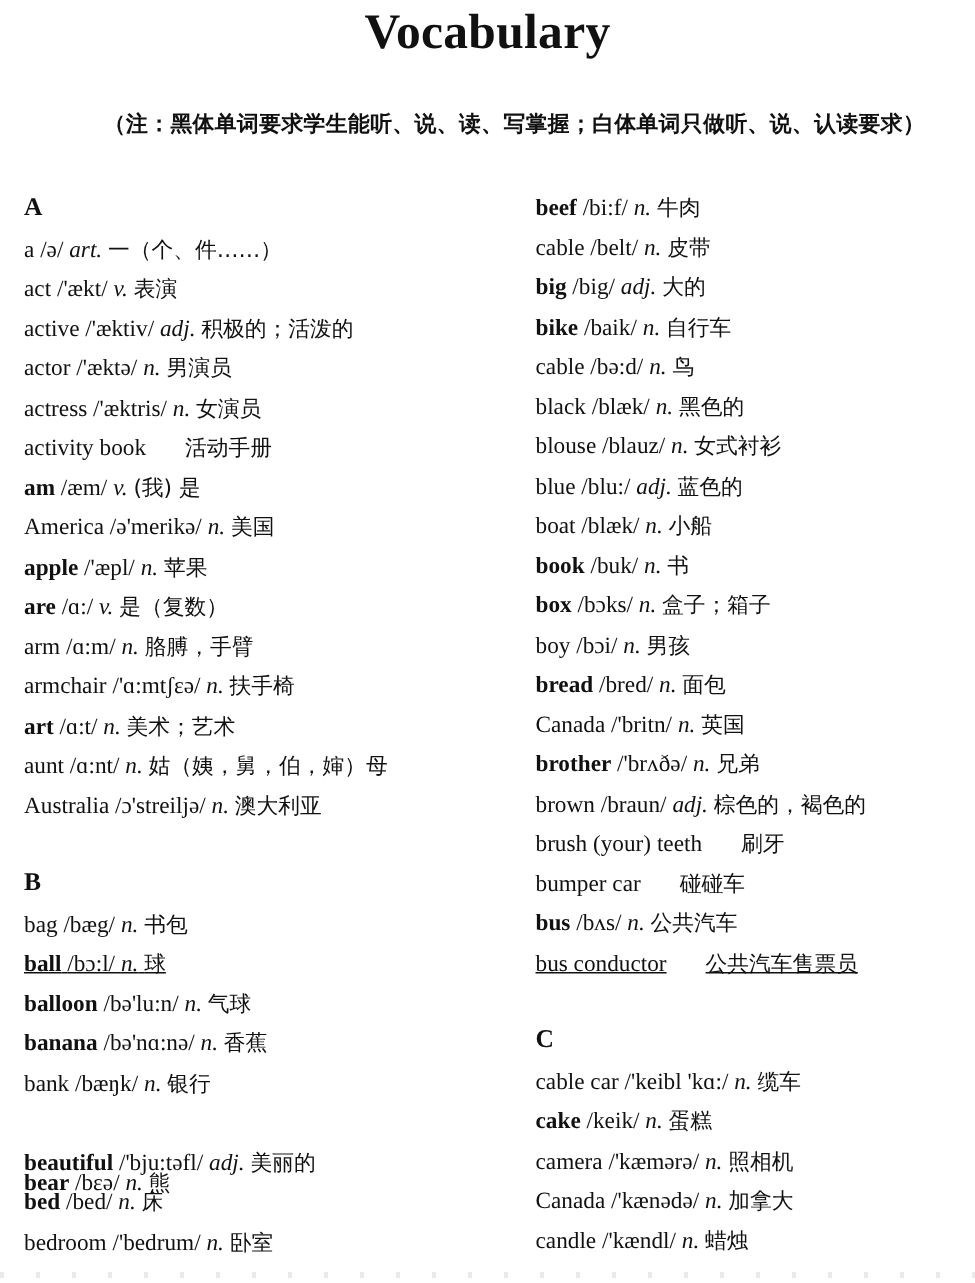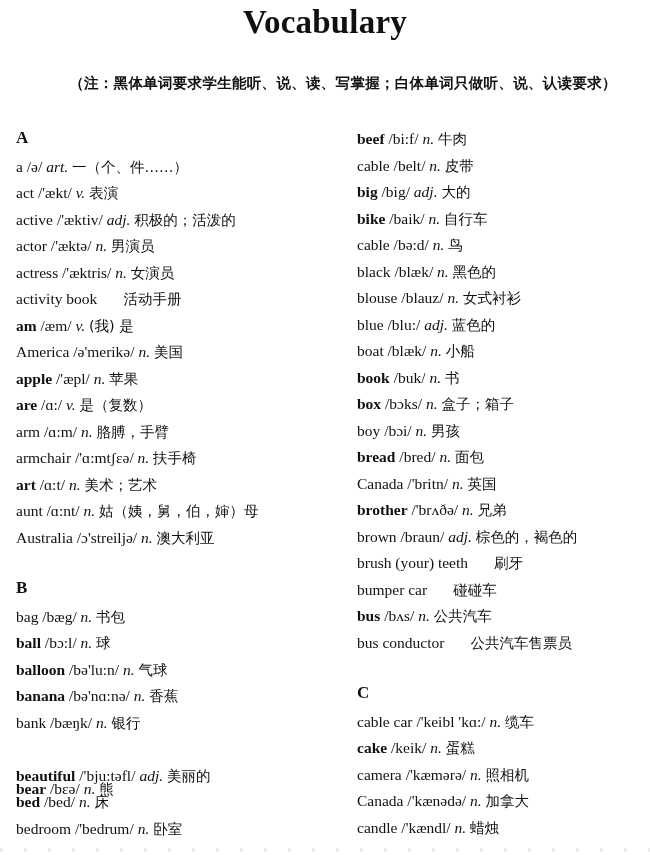--- a/index.html
+++ b/index.html
@@ -36,21 +36,21 @@
     <div class="entry" style="top: 341px;"><span class="word">America</span> <span class="phon">/ə'merikə/</span> <span class="pos">n.</span> <span class="zh">美国</span></div>
     <div class="entry bold" style="top: 367.5px;"><span class="word">apple</span> <span class="phon">/'æpl/</span> <span class="pos">n.</span> <span class="zh">苹果</span></div>
     <div class="entry bold" style="top: 394px;"><span class="word">are</span> <span class="phon">/ɑ:/</span> <span class="pos">v.</span> <span class="zh">是（复数）</span></div>
     <div class="entry" style="top: 420.5px;"><span class="word">arm</span> <span class="phon">/ɑ:m/</span> <span class="pos">n.</span> <span class="zh">胳膊，手臂</span></div>
     <div class="entry" style="top: 447px;"><span class="word">armchair</span> <span class="phon">/'ɑ:mtʃεə/</span> <span class="pos">n.</span> <span class="zh">扶手椅</span></div>
     <div class="entry bold" style="top: 473.5px; text-align: center;"><span class="word">art</span> <span class="phon">/ɑ:t/</span> <span class="pos">n.</span> <span class="zh">美术；艺术</span></div>
     <div class="entry" style="top: 500px;"><span class="word">aunt</span> <span class="phon">/ɑ:nt/</span> <span class="pos">n.</span> <span class="zh">姑（姨，舅，伯，婶）母</span></div>
     <div class="entry" style="top: 526.5px;"><span class="word">Australia</span> <span class="phon">/ɔ'streiljə/</span> <span class="pos">n.</span> <span class="zh">澳大利亚</span></div>
     <div class="heading" style="top: 577px;">B</div>
     <div class="entry" style="top: 605.5px;"><span class="word">bag</span> <span class="phon">/bæg/</span> <span class="pos">n.</span> <span class="zh">书包</span></div>
-    <div class="entry bold" style="top: 632px;"><span class="word">ball</span> <span class="phon">/bɔ:l/</span> <span class="pos">n.</span> <span class="zh">球</span></div>
+    <div class="entry bold" style="top: 632px; text-decoration: underline;"><span class="word">ball</span> <span class="phon">/bɔ:l/</span> <span class="pos">n.</span> <span class="zh">球</span></div>
     <div class="entry bold" style="top: 658.5px;"><span class="word">balloon</span> <span class="phon">/bə'lu:n/</span> <span class="pos">n.</span> <span class="zh">气球</span></div>
     <div class="entry bold" style="top: 685px;"><span class="word">banana</span> <span class="phon">/bə'nɑ:nə/</span> <span class="pos">n.</span> <span class="zh">香蕉</span></div>
     <div class="entry" style="top: 711.5px;"><span class="word">bank</span> <span class="phon">/bæŋk/</span> <span class="pos">n.</span> <span class="zh">银行</span></div>
     <div class="entry bold" style="top: 778px;"><span class="word">bear</span> <span class="phon">/bεə/</span> <span class="pos">n.</span> <span class="zh">熊</span></div>
     <div class="entry bold" style="top: 764.5px;"><span class="word">beautiful</span> <span class="phon">/'bju:təfl/</span> <span class="pos">adj.</span> <span class="zh">美丽的</span></div>
     <div class="entry bold" style="top: 791px;"><span class="word">bed</span> <span class="phon">/bed/</span> <span class="pos">n.</span> <span class="zh">床</span></div>
     <div class="entry" style="top: 817.5px;"><span class="word">bedroom</span> <span class="phon">/'bedrum/</span> <span class="pos">n.</span> <span class="zh">卧室</span></div>
   </div>
 <div class="col right" id="col-right">
     <div class="entry bold" style="top: 128px;"><span class="word">beef</span> <span class="phon">/bi:f/</span> <span class="pos">n.</span> <span class="zh">牛肉</span></div>
@@ -65,21 +65,21 @@
     <div class="entry bold" style="top: 366.5px;"><span class="word">book</span> <span class="phon">/buk/</span> <span class="pos">n.</span> <span class="zh">书</span></div>
     <div class="entry bold" style="top: 393px;"><span class="word">box</span> <span class="phon">/bɔks/</span> <span class="pos">n.</span> <span class="zh">盒子；箱子</span></div>
     <div class="entry" style="top: 419.5px;"><span class="word">boy</span> <span class="phon">/bɔi/</span> <span class="pos">n.</span> <span class="zh">男孩</span></div>
     <div class="entry bold" style="top: 446px;"><span class="word">bread</span> <span class="phon">/bred/</span> <span class="pos">n.</span> <span class="zh">面包</span></div>
     <div class="entry" style="top: 472.5px;"><span class="word">Canada</span> <span class="phon">/'britn/</span> <span class="pos">n.</span> <span class="zh">英国</span></div>
     <div class="entry bold" style="top: 499px;"><span class="word">brother</span> <span class="phon">/'brʌðə/</span> <span class="pos">n.</span> <span class="zh">兄弟</span></div>
     <div class="entry" style="top: 525.5px;"><span class="word">brown</span> <span class="phon">/braun/</span> <span class="pos">adj.</span> <span class="zh">棕色的，褐色的</span></div>
     <div class="entry" style="top: 552px;"><span class="word">brush (your) teeth</span><span class="gap"></span><span class="zh">刷牙</span></div>
     <div class="entry" style="top: 578.5px;"><span class="word">bumper car</span><span class="gap"></span><span class="zh">碰碰车</span></div>
     <div class="entry bold" style="top: 605px;"><span class="word">bus</span> <span class="phon">/bʌs/</span> <span class="pos">n.</span> <span class="zh">公共汽车</span></div>
-    <div class="entry" style="top: 631.5px;"><span class="word">bus conductor</span><span class="gap"></span><span class="zh">公共汽车售票员</span></div>
+    <div class="entry" style="top: 631.5px; text-decoration: underline;"><span class="word">bus conductor</span><span class="gap"></span><span class="zh">公共汽车售票员</span></div>
     <div class="heading" style="top: 682px;">C</div>
     <div class="entry" style="top: 710.5px;"><span class="word">cable car</span> <span class="phon">/'keibl 'kɑ:/</span> <span class="pos">n.</span> <span class="zh">缆车</span></div>
     <div class="entry bold" style="top: 737px;"><span class="word">cake</span> <span class="phon">/keik/</span> <span class="pos">n.</span> <span class="zh">蛋糕</span></div>
     <div class="entry" style="top: 763.5px;"><span class="word">camera</span> <span class="phon">/'kæmərə/</span> <span class="pos">n.</span> <span class="zh">照相机</span></div>
     <div class="entry" style="top: 790px;"><span class="word">Canada</span> <span class="phon">/'kænədə/</span> <span class="pos">n.</span> <span class="zh">加拿大</span></div>
     <div class="entry" style="top: 816.5px;"><span class="word">candle</span> <span class="phon">/'kændl/</span> <span class="pos">n.</span> <span class="zh">蜡烛</span></div>
   </div>
 
 <div class="scan-noise"></div>
 

